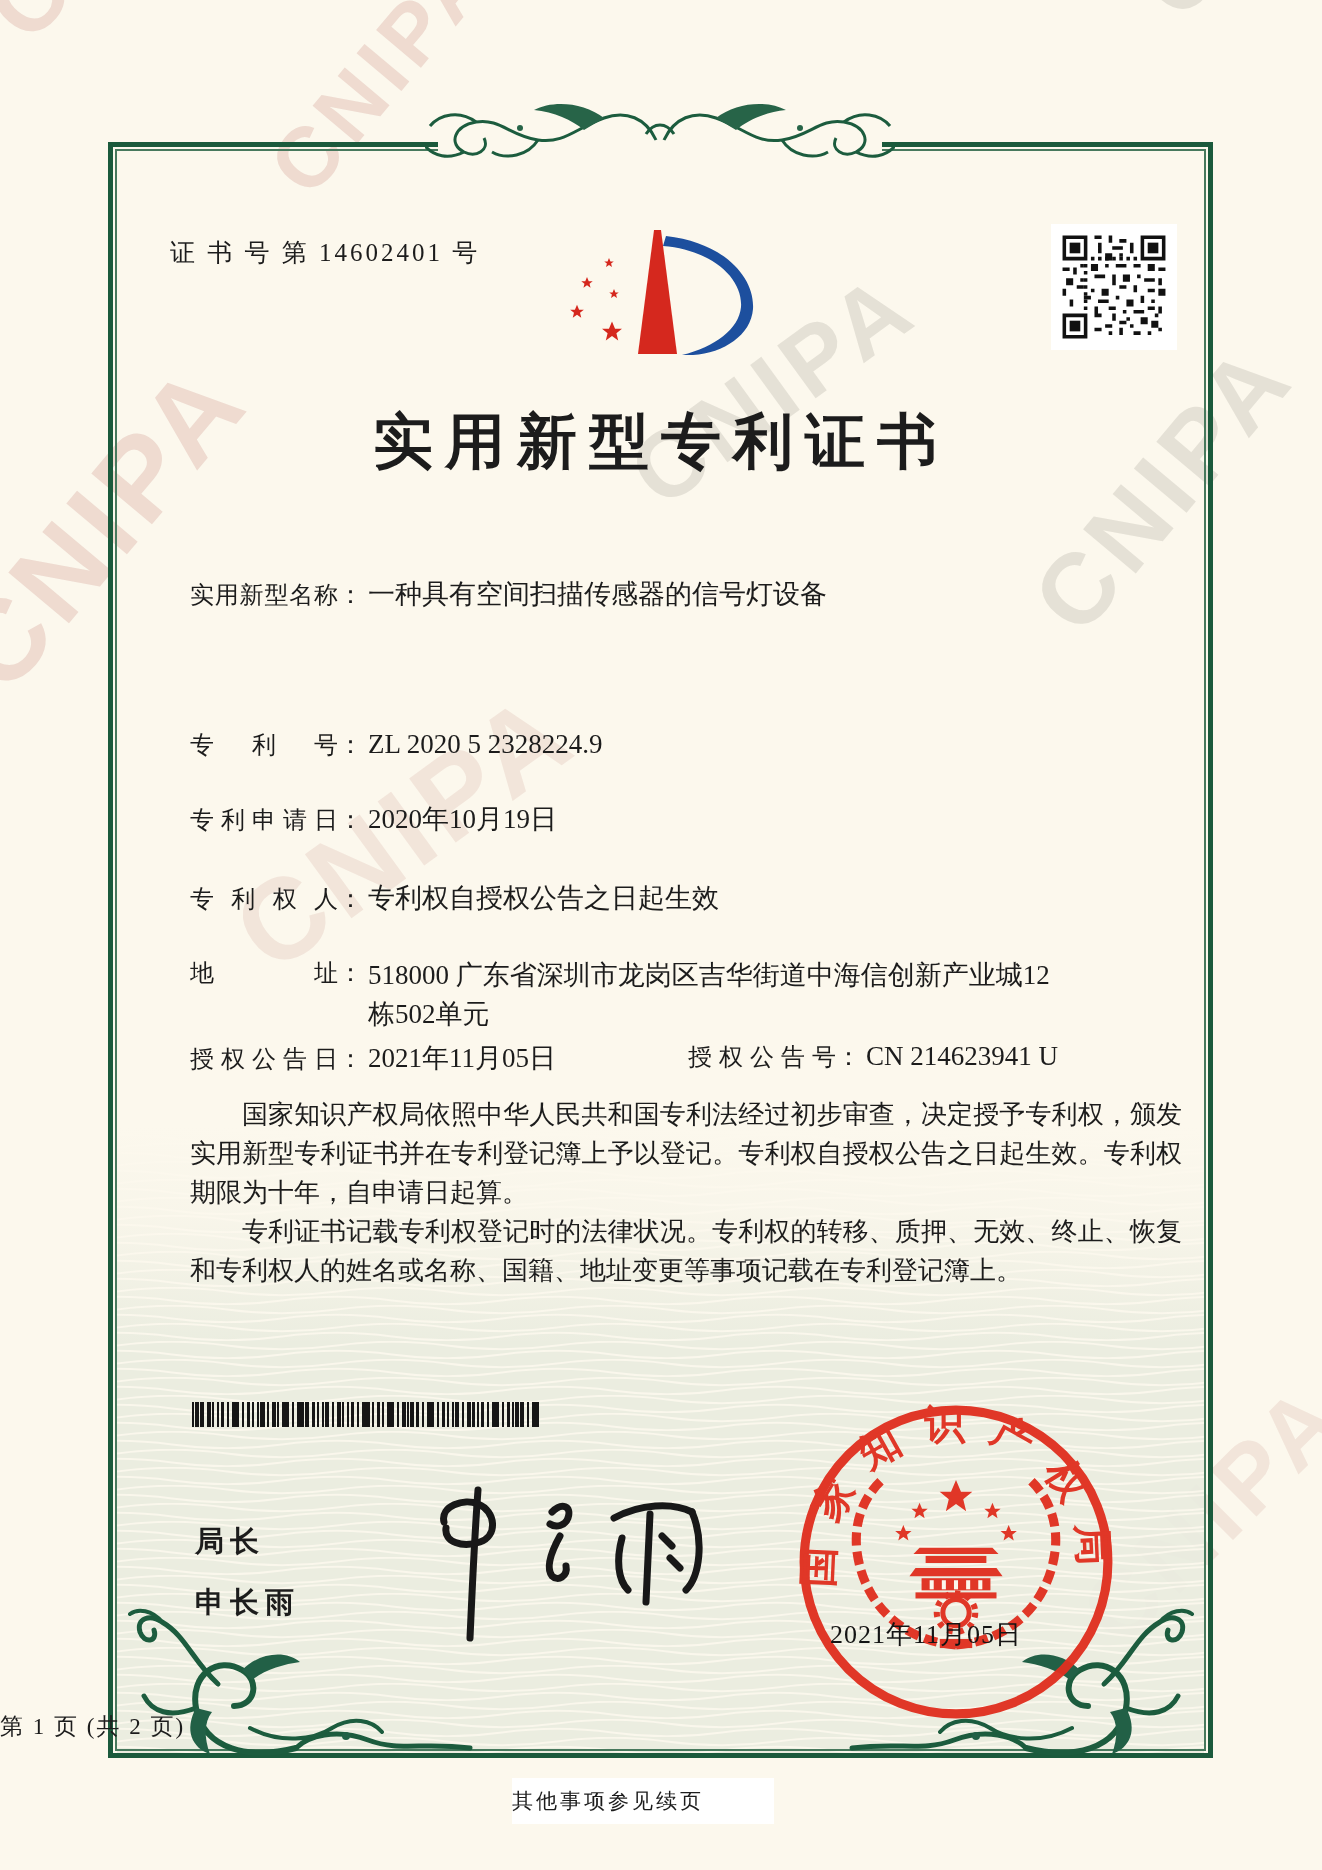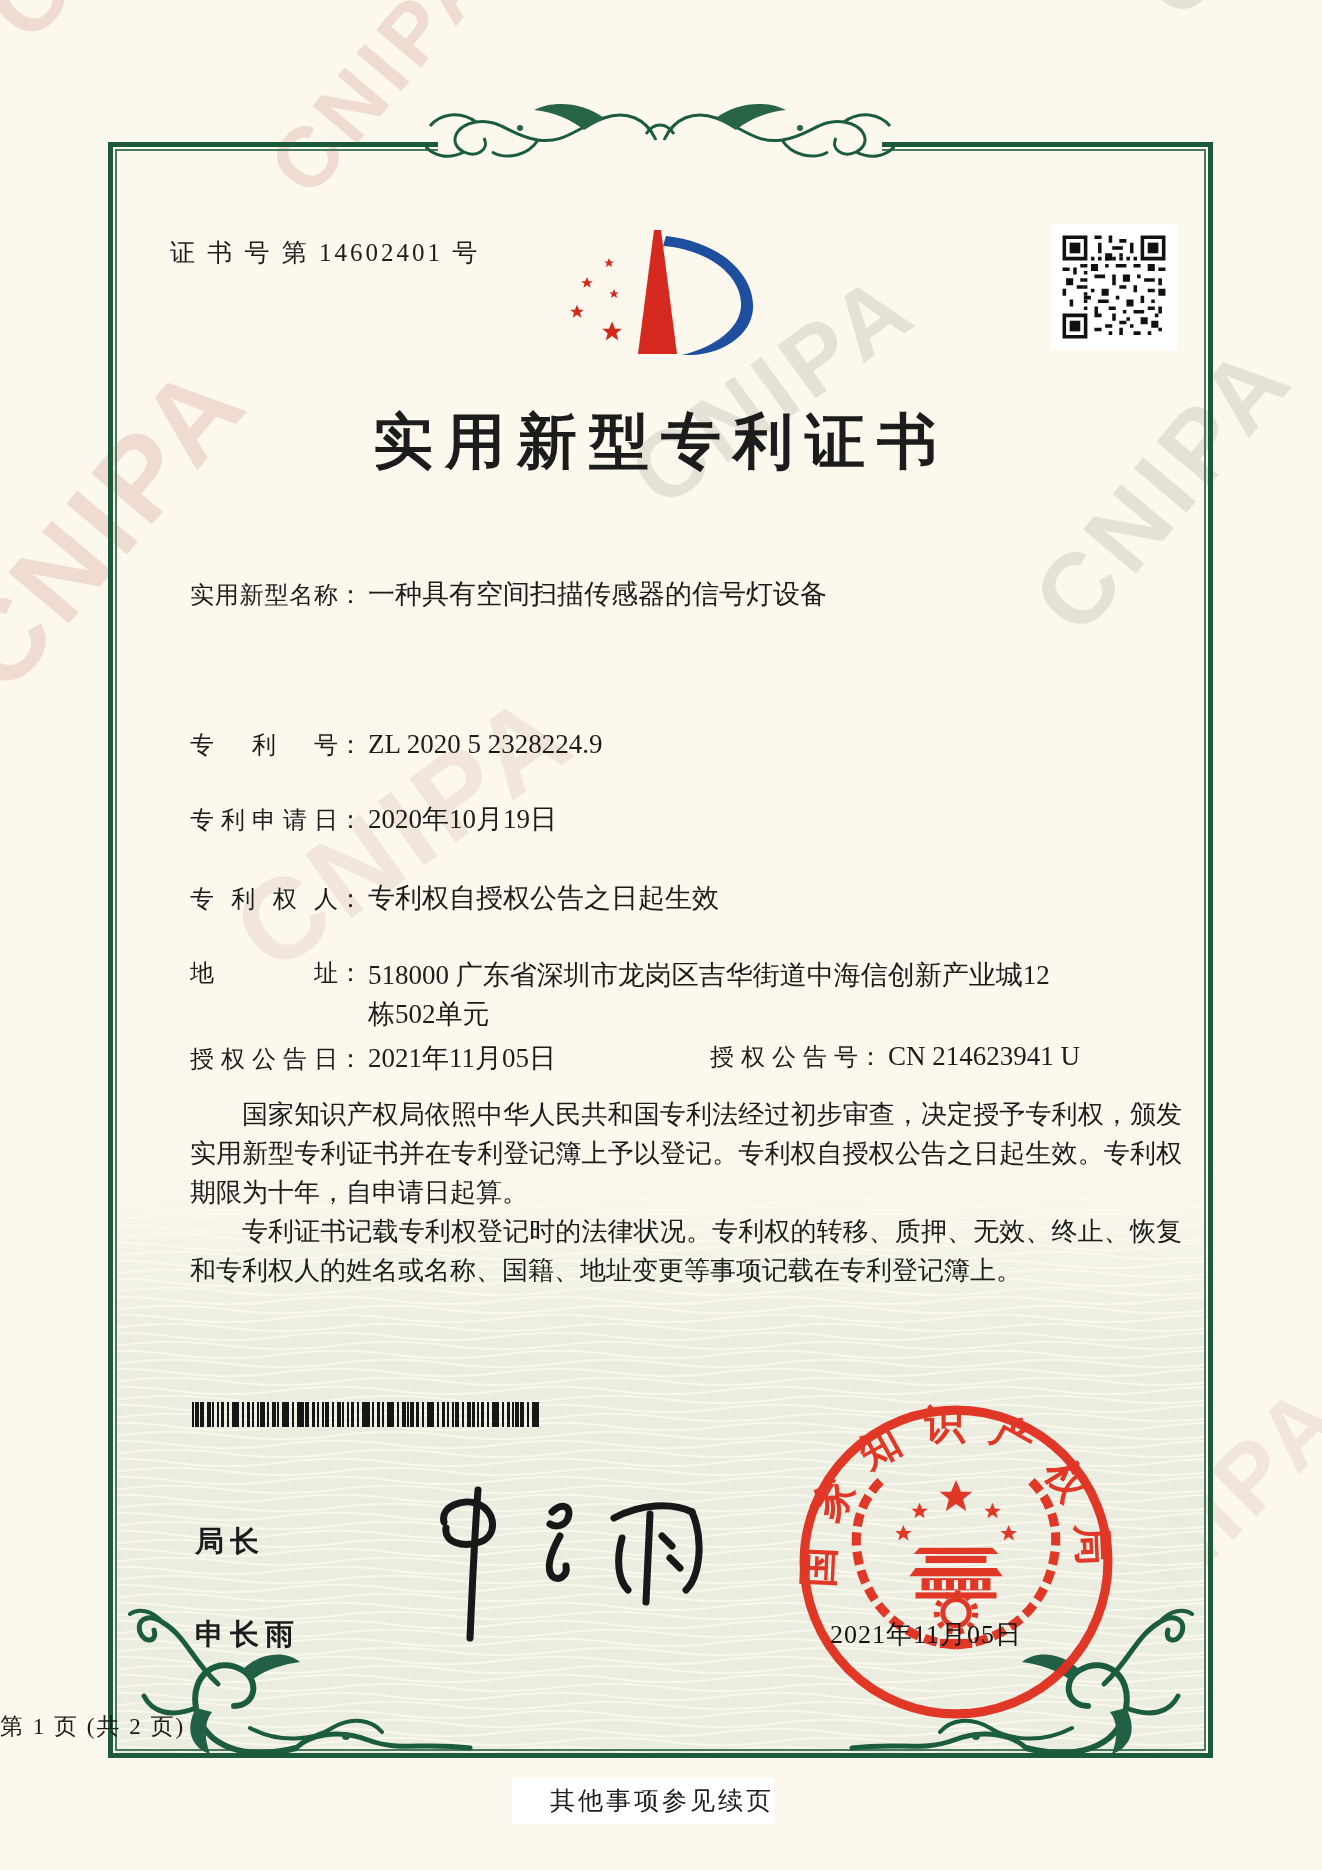--- a/index.html
+++ b/index.html
@@ -29,43 +29,43 @@
   .content{z-index:6;}
   .cert-no{left:170px;top:236px;font-size:25px;letter-spacing:3px;}
   .title{left:0;width:1322px;top:402px;text-align:center;font-size:60px;font-weight:bold;letter-spacing:12px;}
 
   .row{left:190px;font-size:27px;white-space:nowrap;}
   .lbl{display:inline-block;width:148px;font-size:24px;text-align:justify;text-align-last:justify;}
   .colon{display:inline-block;width:24px;font-size:25px;}
   .val{margin-left:6px;}
   .row.addr{white-space:normal;}
   .row.addr .val{display:inline-block;width:692px;line-height:39px;vertical-align:top;}
-  .grp2{position:absolute;left:520px;top:0;white-space:nowrap;}
+  .grp2{position:absolute;left:498px;top:0;white-space:nowrap;}
 
   .bodytxt{left:190px;top:1095px;width:992px;font-size:26px;line-height:39px;text-align:justify;}
   .bodytxt p{margin:0;text-indent:2em;}
 
   .barcode{left:192px;top:1402px;width:350px;height:25px;z-index:6;
     background-image:
       repeating-linear-gradient(90deg,#161616 0 2px,transparent 2px 5px),
       repeating-linear-gradient(90deg,transparent 0 3px,#161616 3px 6px,transparent 6px 13px),
       repeating-linear-gradient(90deg,transparent 0 8px,#161616 8px 10px,transparent 10px 21px);}
 
   .dir-title{left:195px;top:1522px;font-size:29px;font-weight:bold;
     font-family:"Liberation Sans","DejaVu Sans",sans-serif;letter-spacing:6px;z-index:6;}
   .dir-name{left:195px;top:1583px;font-size:29px;font-weight:bold;
-    font-family:"Liberation Sans","DejaVu Sans",sans-serif;letter-spacing:6px;z-index:6;margin-top:32px;}
+    font-family:"Liberation Sans","DejaVu Sans",sans-serif;letter-spacing:6px;z-index:6;}
 
   .signature{left:400px;top:1482px;z-index:7;}
   .seal{left:796px;top:1402px;z-index:6;opacity:0.96;}
   .seal-date{left:830px;top:1617px;font-size:26px;letter-spacing:1px;color:#141414;z-index:7;}
 
   .page-ind{left:0;width:1322px;top:1711px;font-size:23px;letter-spacing:2px;z-index:6;}
   .note{left:512px;top:1778px;width:262px;height:46px;background:#ffffff;z-index:6;
-        font-size:25px;letter-spacing:3px;text-align:right;line-height:46px;}
+        font-size:21px;letter-spacing:3px;text-align:left;line-height:46px;}
 
   .qr{left:1051px;top:224px;z-index:6;background:#ffffff;padding:8px;}
   .logo{left:556px;top:230px;z-index:6;}
 </style>
 </head>
 <body>
 
 <div class="page">
 
   <svg width="0" height="0" style="position:absolute" aria-hidden="true">

